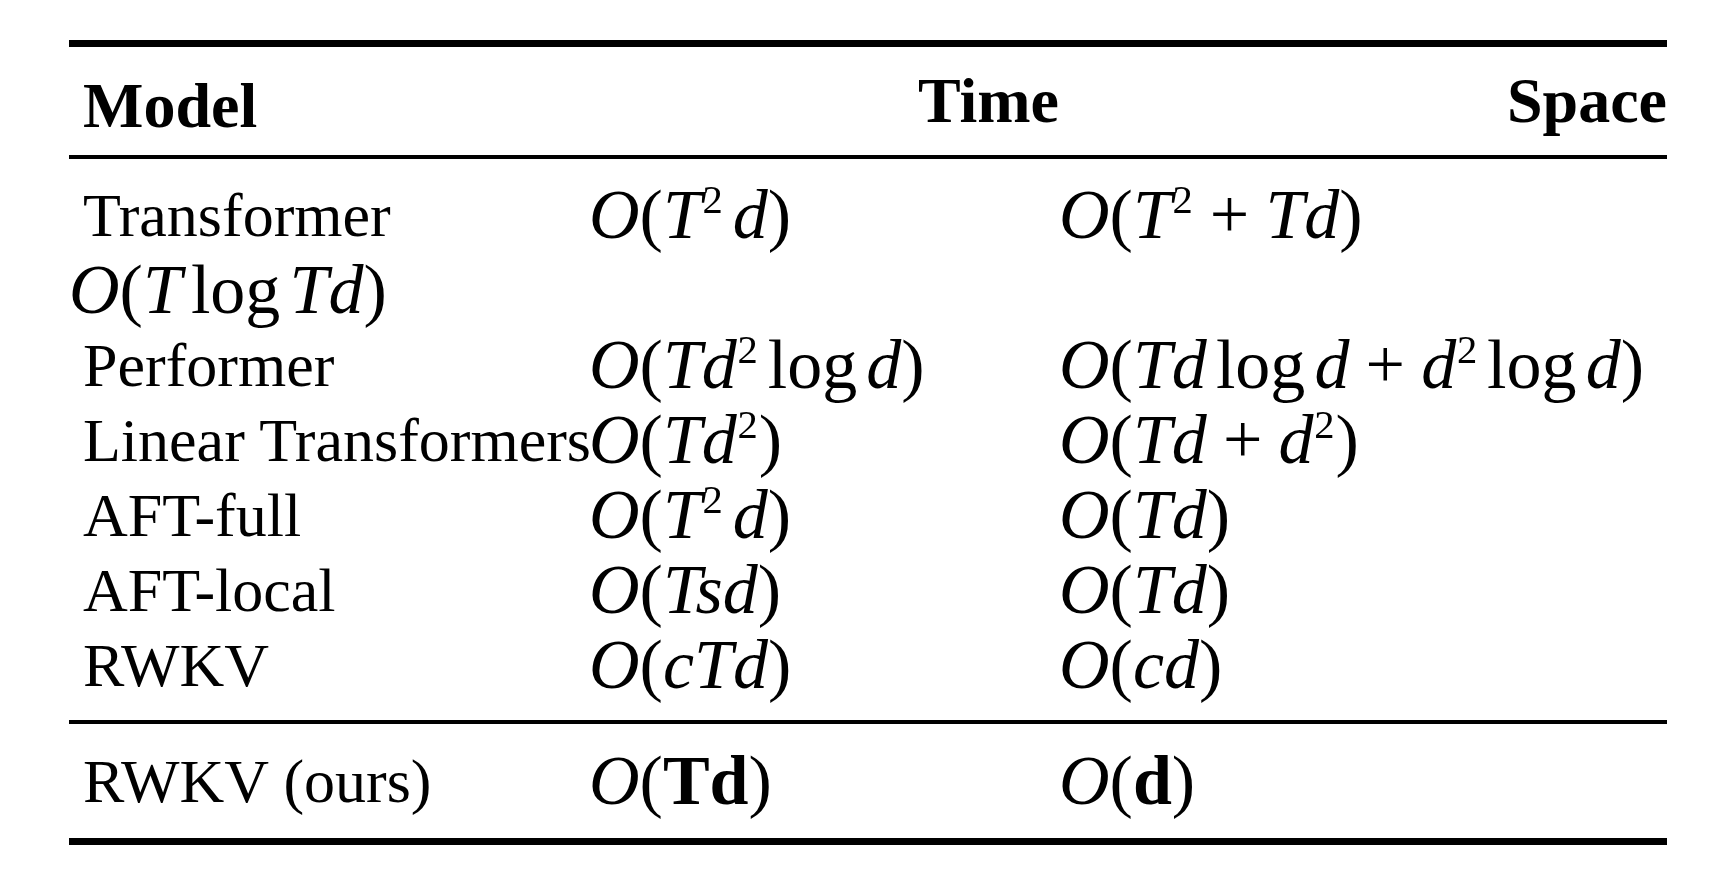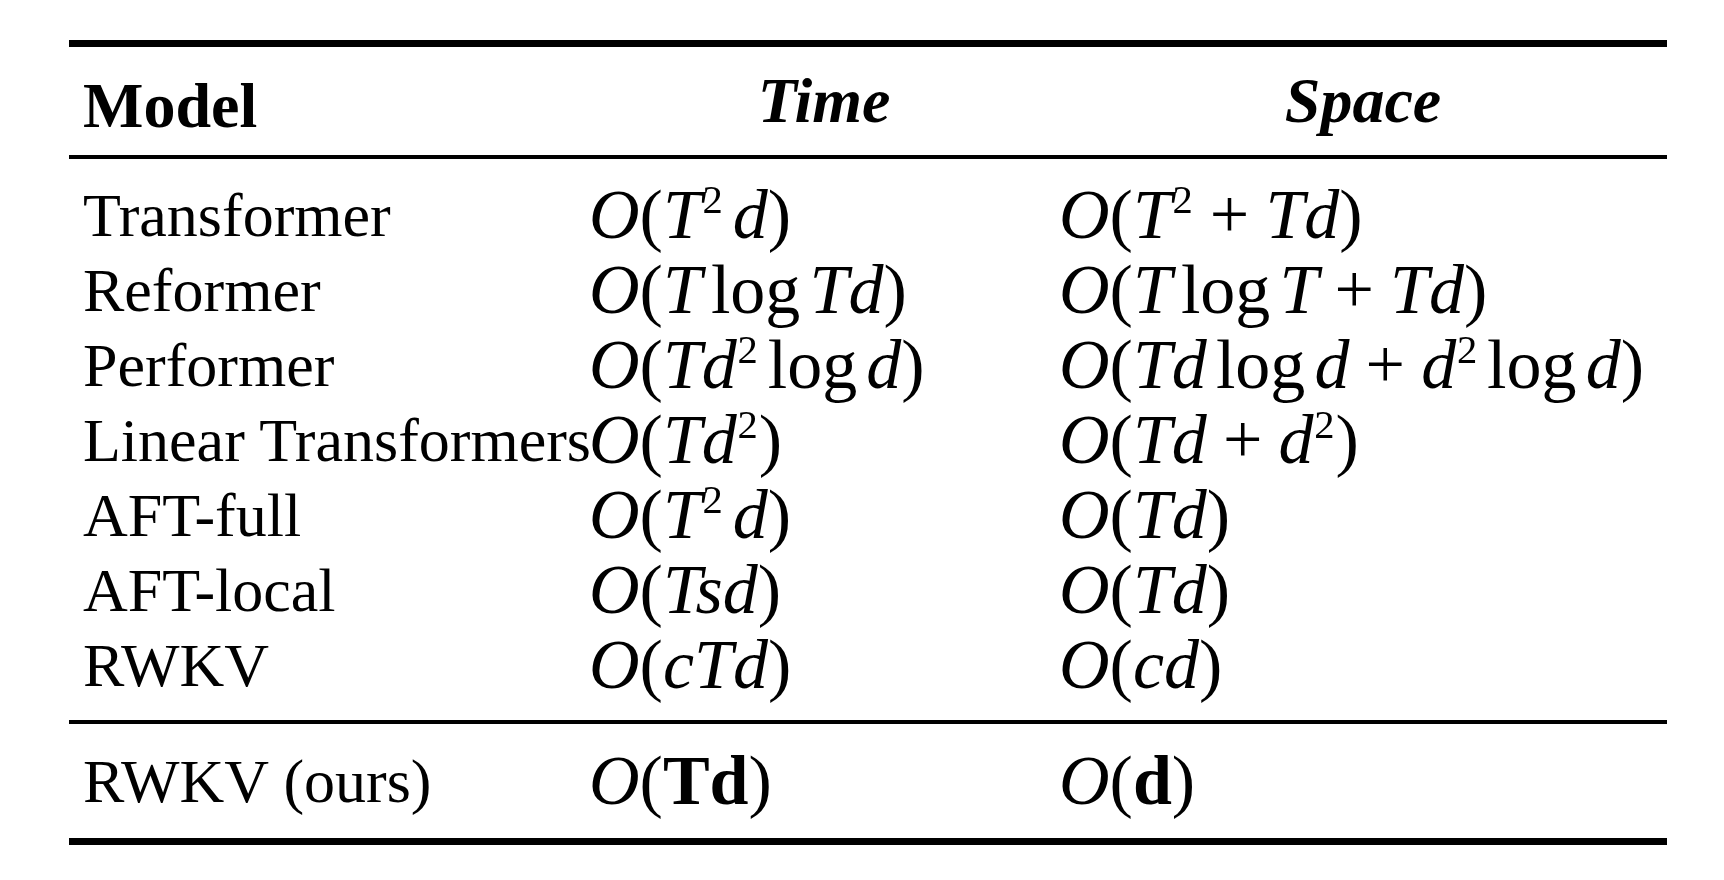--- a/index.html
+++ b/index.html
@@ -9,21 +9,21 @@
     font-family:"Liberation Serif","DejaVu Serif",serif;
   }
   .table{position:absolute;left:69px;top:40px;width:1598px;}
   .rule{width:100%;background:#000000;}
   .rule.thick{height:7px;}
   .rule.thin{height:4px;}
   .grid-row{display:grid;grid-template-columns:520px 470px 1fr;align-items:center;}
   .header-row{height:108px;}
   .header-cell{font-weight:bold;font-size:64px;line-height:1;white-space:nowrap;}
   .header-cell.model{padding-left:14px;text-align:left;margin-top:9px;}
-  .header-cell.center{text-align:center;font-style:italic;}
+  .header-cell.center{text-align:right;}
   .table-body{padding:18px 0;}
   .data-row{height:75px;}
   .highlight-section{height:114px;display:flex;align-items:center;font-family:Liberation Serif, serif;}
   .highlight-section .grid-row{width:100%;}
   .model-cell{font-size:62px;line-height:1;padding-left:14px;white-space:nowrap;}
   .formula{font-size:70px;line-height:1;text-align:left;white-space:nowrap;}
   .formula .it{font-style:italic;}
   .formula .rm{font-style:normal;}
   .formula .bf{font-weight:bold;font-style:normal;}
   .formula .sup{display:inline-block;font-size:0.58em;transform:translateY(-0.62em);margin:0 0.02em;}
@@ -44,23 +44,21 @@
 
   <div class="rule thin" style="background: rgb(0, 0, 0);"></div>
 
   <div class="table-body">
       <div class="grid-row data-row">
     <div class="model-cell">Transformer</div>
     <div class="formula"><span class="it">O</span><span class="rm">(</span><span class="it">T</span><span class="rm sup">2</span><span class="sp"></span><span class="it">d</span><span class="rm">)</span></div>
     <div class="formula"><span class="it">O</span><span class="rm">(</span><span class="it">T</span><span class="rm sup">2</span><span class="sp"></span><span class="rm plus">+</span><span class="sp"></span><span class="it">T</span><span class="it">d</span><span class="rm">)</span></div>
   </div>
       <div class="grid-row data-row">
-    <div class="model-cell">Reformer</div>
     <div class="formula"><span class="it">O</span><span class="rm">(</span><span class="it">T</span><span class="sp"></span><span class="rm">log</span><span class="sp"></span><span class="it">T</span><span class="it">d</span><span class="rm">)</span></div>
-    <div class="formula"><span class="it">O</span><span class="rm">(</span><span class="it">T</span><span class="sp"></span><span class="rm">log</span><span class="sp"></span><span class="it">T</span><span class="sp"></span><span class="rm plus">+</span><span class="sp"></span><span class="it">T</span><span class="it">d</span><span class="rm">)</span></div>
   </div>
       <div class="grid-row data-row">
     <div class="model-cell">Performer</div>
     <div class="formula"><span class="it">O</span><span class="rm">(</span><span class="it">T</span><span class="it">d</span><span class="rm sup">2</span><span class="sp"></span><span class="rm">log</span><span class="sp"></span><span class="it">d</span><span class="rm">)</span></div>
     <div class="formula"><span class="it">O</span><span class="rm">(</span><span class="it">T</span><span class="it">d</span><span class="sp"></span><span class="rm">log</span><span class="sp"></span><span class="it">d</span><span class="sp"></span><span class="rm plus">+</span><span class="sp"></span><span class="it">d</span><span class="rm sup">2</span><span class="sp"></span><span class="rm">log</span><span class="sp"></span><span class="it">d</span><span class="rm">)</span></div>
   </div>
       <div class="grid-row data-row">
     <div class="model-cell">Linear Transformers</div>
     <div class="formula"><span class="it">O</span><span class="rm">(</span><span class="it">T</span><span class="it">d</span><span class="rm sup">2</span><span class="rm">)</span></div>
     <div class="formula"><span class="it">O</span><span class="rm">(</span><span class="it">T</span><span class="it">d</span><span class="sp"></span><span class="rm plus">+</span><span class="sp"></span><span class="it">d</span><span class="rm sup">2</span><span class="rm">)</span></div>

